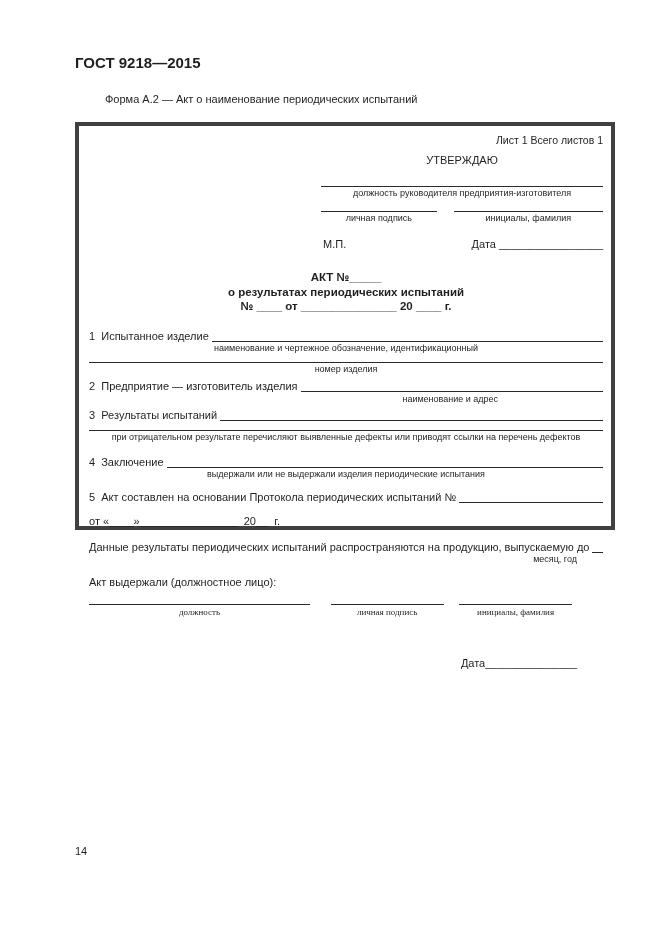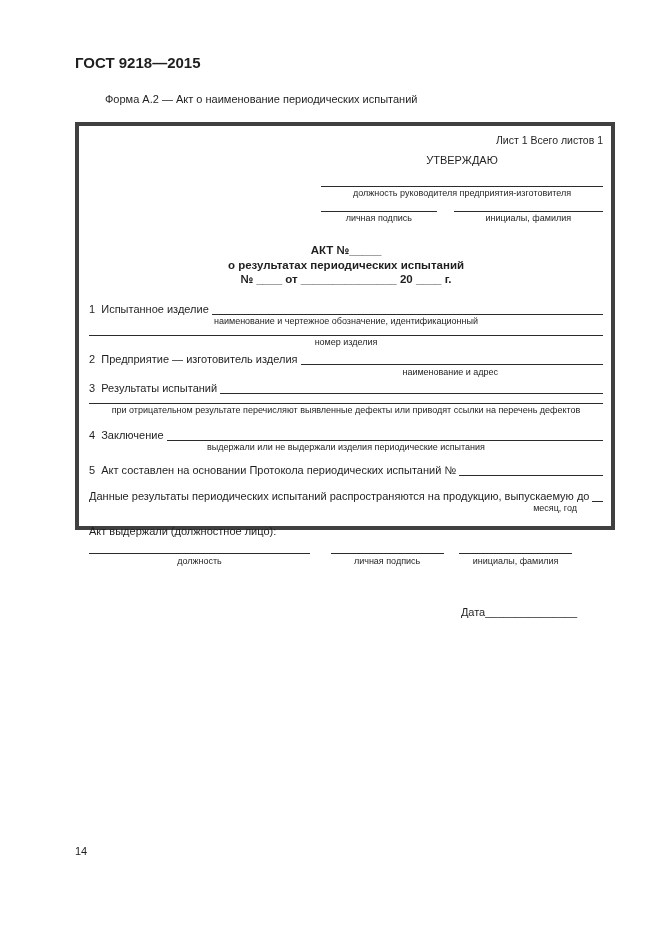--- a/index.html
+++ b/index.html
@@ -46,21 +46,21 @@
 
   .flex-line { display: flex; align-items: flex-end; }
   .fill { flex: 1 1 auto; border-bottom: 1px solid #2b2b2b; height: 4px; margin-left: 3px; }
   .spacer { visibility: hidden; white-space: pre; font-size: 11px; }
   .grow { flex: 1 1 auto; }
 
   .mt5 { margin-top: 5px; } .mt6 { margin-top: 6px; } .mt9 { margin-top: 9px; }
   .mt10 { margin-top: 14px; } .mt12 { margin-top: 12px; } .mt14 { margin-top: 14px; }
   .mt16 { margin-top: 16px; }
 
-  .sig-row { display: flex; margin-top: 16px; }
+  .sig-row { display: flex; margin-top: 16px; font-family: Liberation Serif, serif; }
   .seg1 { flex: 0 0 43%; } .seg2 { flex: 0 0 22%; margin-left: 4%; } .seg3 { flex: 0 0 22%; margin-left: 3%; }
   .cap-seg { font-size: 9px; text-align: center; margin-top: 1px; }
 
   .dist-caption { text-align: right; padding-right: 26px; }
   .final-date { text-align: right; padding-right: 26px; margin-top: 40px; }
 </style>
 </head>
 <body>
 
 <div class="page">
@@ -78,20 +78,24 @@
       <div class="caption center">должность руководителя предприятия-изготовителя</div>
       <div class="two-col">
         <div class="col-sign">
           <div class="rule"></div>
           <div class="caption center">личная подпись</div>
         </div>
         <div class="col-name">
           <div class="rule"></div>
           <div class="caption center">инициалы, фамилия</div>
         </div>
+      </div>
+      <div class="stamp-row">
+        <span>М.П.</span>
+        <span class="pre">Дата _________________</span>
       </div>
     </div>
 
     <div class="act-title">
       <div>АКТ №_____</div>
       <div>о результатах периодических испытаний</div>
       <div>№ ____ от _______________ 20 ____ г.</div>
     </div>
 
     <div class="flex-line mt16">
@@ -121,20 +125,21 @@
     <div class="flex-line mt10">
       <span class="pre">4  Заключение</span>
       <span class="fill"></span>
     </div>
     <div class="caption center">выдержали или не выдержали изделия периодические испытания</div>
 
     <div class="flex-line mt12">
       <span class="pre">5  Акт составлен на основании Протокола периодических испытаний №</span>
       <span class="fill"></span>
     </div>
+    <div class="mt12 pre">от «____»________________  20__  г.</div>
 
     <div class="flex-line mt14">
       <span class="pre">Данные результаты периодических испытаний распространяются на продукцию, выпускаемую до</span>
       <span class="fill"></span>
     </div>
     <div class="caption dist-caption">месяц, год</div>
 
     <div class="mt12">Акт выдержали (должностное лицо):</div>
     <div class="sig-row">
       <div class="rule seg1"></div>

